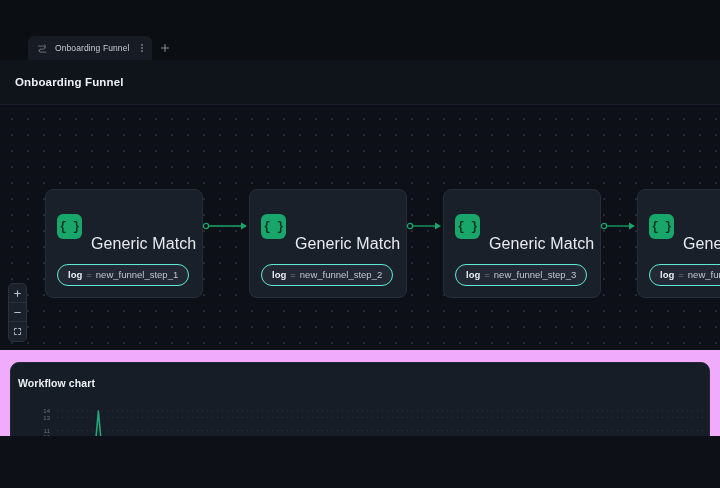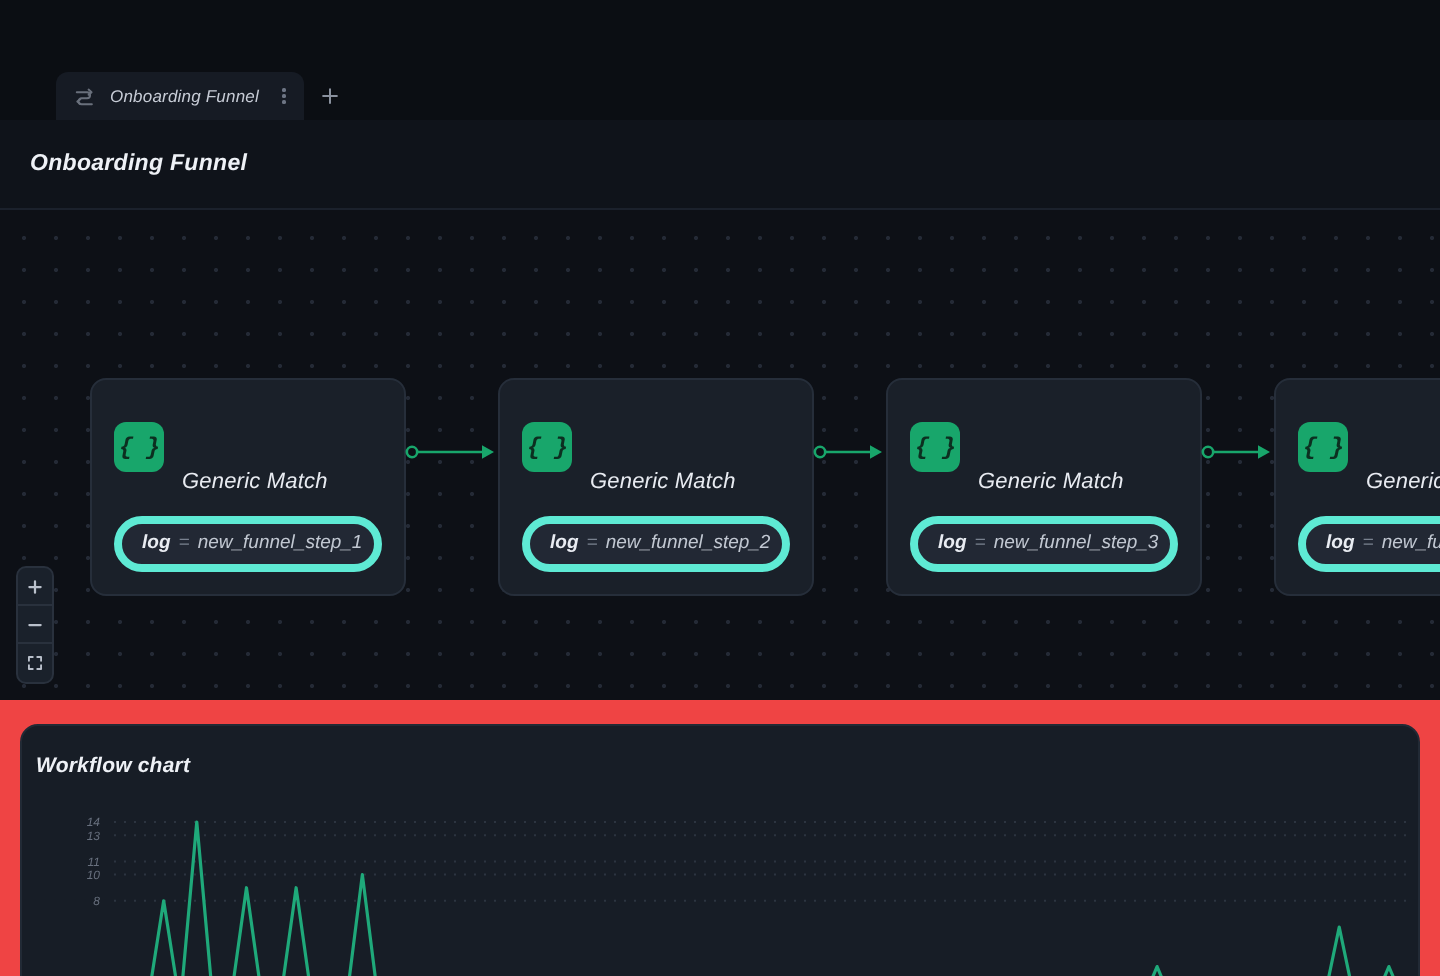--- a/index.html
+++ b/index.html
@@ -9,24 +9,23 @@
     height: 488px;
     overflow: hidden;
     background: #0d1016;
     font-family: "Liberation Sans", sans-serif;
     -webkit-font-smoothing: antialiased;
   }
 
   #app {
     position: relative;
     width: 720px;
-    height: 488px;
-    background: #ef4444;
-    overflow: hidden;
-    font-style: italic;
+    height: 436px;
+    background: #f0abfc;
+    overflow: hidden;
   }
 
   
   .tabbar {
     position: absolute;
     top: 0; left: 0;
     width: 720px;
     height: 60px;
     background: #0b0e13;
     display: flex;
@@ -137,33 +136,33 @@
   }
   .node-badge span {
     font-family: "Liberation Mono", monospace;
     font-size: 12px;
     font-weight: bold;
     color: #0c2f20;
     line-height: 1;
     letter-spacing: -.5px;
   }
   .node-title {
-    font-size: 11px;
+    font-size: 16px;
     color: #e8ebf1;
     white-space: nowrap;
     letter-spacing: .1px;
     margin-top: 35px;
   }
   .node-pill {
     margin-top: 11px;
     display: inline-flex;
     align-items: baseline;
     gap: 4px;
     background: #222834;
-    border: 4px solid #5eead4;
+    border: 1px solid #5eead4;
     border-radius: 20px;
     padding: 4px 10px 5px 10px;
     max-width: 100%;
     overflow: hidden;
   }
   .pill-key {
     font-size: 9.5px;
     font-weight: bold;
     color: #e9ecf2;
     white-space: nowrap;

